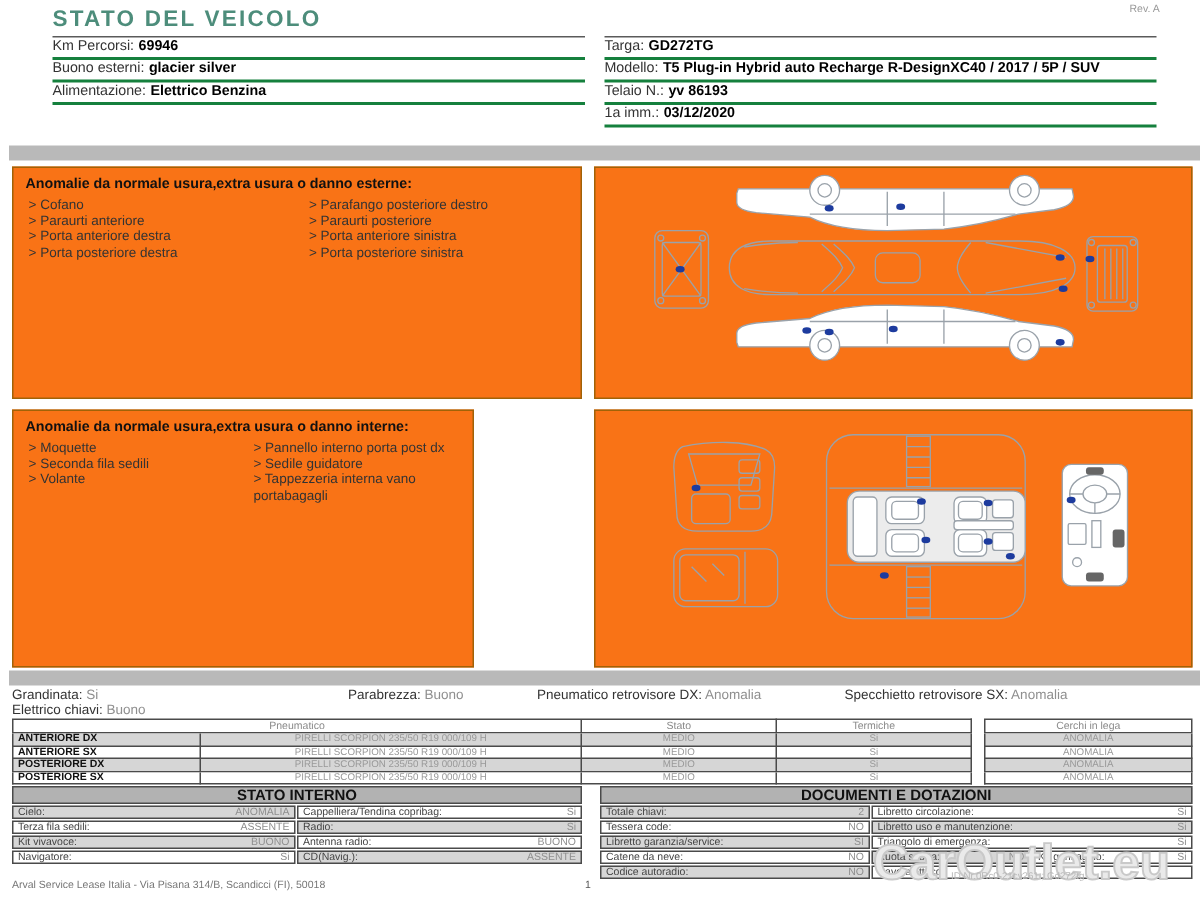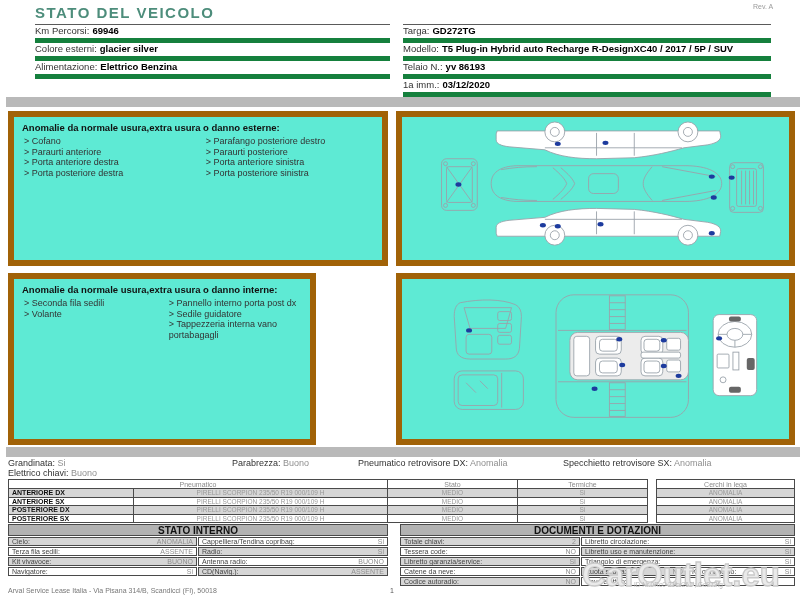--- a/index.html
+++ b/index.html
@@ -5,32 +5,32 @@
   *{box-sizing:border-box;margin:0;padding:0}
   body{margin:0;background:#888}
   #page{position:relative;width:800px;height:600px;background:#fff;
         font-family:"Liberation Sans",sans-serif;overflow:hidden}
 
   .title{position:absolute;left:35px;top:4px;font-size:15px;font-weight:bold;
          color:#4d8d7b;letter-spacing:1.5px}
   .rev{position:absolute;left:753px;top:3px;font-size:7px;color:#9a9a9a}
 
   .kvblock{position:absolute;font-size:9.5px}
-  .kvblock .kv-row{border-bottom:5px solid #15803d;padding:1px 0 2px;line-height:10px}
+  .kvblock .kv-row{border-bottom:2px solid #15803d;padding:1px 0 2px;line-height:10px}
   .kvblock .kv-row.first{border-top:1px solid #5a5a5a}
   .kl{color:#333;margin-right:3px}
   .kvv{font-weight:bold;color:#000}
   #kv-left{left:35px;top:24px;width:355px}
   #kv-right{left:403px;top:24px;width:368px}
 
   .graybar{position:absolute;left:6px;width:794px;height:10px;background:#b9b9b9}
   #bar1{top:97px}
   #bar2{top:447px}
 
-  .panel{position:absolute;border:6px solid #a16207;background:#5eead4}
+  .panel{position:absolute;border:1px solid #a16207;background:#f97316}
   #ext-left{left:8px;top:111px;width:380px;height:155px}
   #ext-right{left:396px;top:111px;width:399px;height:155px}
   #int-left{left:8px;top:273px;width:308px;height:172px}
   #int-right{left:396px;top:273px;width:399px;height:172px}
   .panel-header{font-size:9.5px;font-weight:bold;color:#111;padding:5px 8px 3px}
   .items{display:flex;padding:0 4px 0 10px;font-size:9px;color:#333}
   .icol{line-height:10.5px}
   .icol1{width:188px}
   .icol2{width:178px}
 
@@ -87,21 +87,21 @@
 </head>
 <body>
 
 <div id="page">
 
   <div class="title">STATO DEL VEICOLO</div>
   <div class="rev">Rev. A</div>
 
   <div class="kvblock" id="kv-left">
     <div class="kv-row first"><span class="kl">Km Percorsi:</span><span class="kvv">69946</span></div>
-    <div class="kv-row"><span class="kl">Colore esterni:</span><span class="kvv">glacier silver</span></div>
+    <div class="kv-row"><span class="kl">Buono esterni:</span><span class="kvv">glacier silver</span></div>
     <div class="kv-row"><span class="kl">Alimentazione:</span><span class="kvv">Elettrico Benzina</span></div>
   </div>
 
   <div class="kvblock" id="kv-right">
     <div class="kv-row first"><span class="kl">Targa:</span><span class="kvv">GD272TG</span></div>
     <div class="kv-row"><span class="kl">Modello:</span><span class="kvv">T5 Plug-in Hybrid auto Recharge R-DesignXC40 / 2017 / 5P / SUV</span></div>
     <div class="kv-row"><span class="kl">Telaio N.:</span><span class="kvv">yv 86193</span></div>
     <div class="kv-row"><span class="kl">1a imm.:</span><span class="kvv">03/12/2020</span></div>
   </div>
 
@@ -198,20 +198,21 @@
         <ellipse class="dot" cx="198" cy="108" rx="3" ry="2.2"></ellipse>
         <ellipse class="dot" cx="310" cy="117" rx="3" ry="2.2"></ellipse>
       </g>
     </svg>
   </div>
 
   <div class="panel" id="int-left">
     <div class="panel-header">Anomalie da normale usura,extra usura o danno interne:</div>
     <div class="items">
       <div class="icol icol1">
+        <div>&gt; Moquette</div>
         <div>&gt; Seconda fila sedili</div>
         <div>&gt; Volante</div>
       </div>
       <div class="icol icol2">
         <div>&gt; Pannello interno porta post dx</div>
         <div>&gt; Sedile guidatore</div>
         <div>&gt; Tappezzeria interna vano portabagagli</div>
       </div>
     </div>
   </div>

